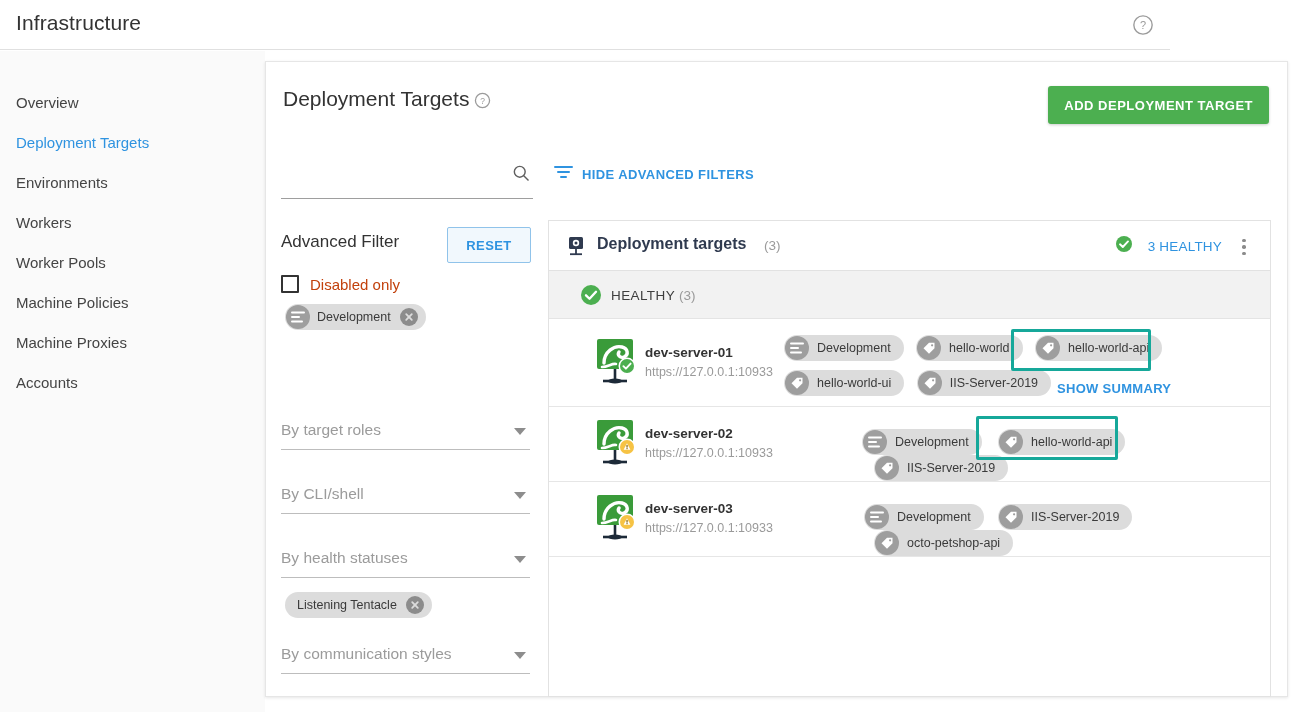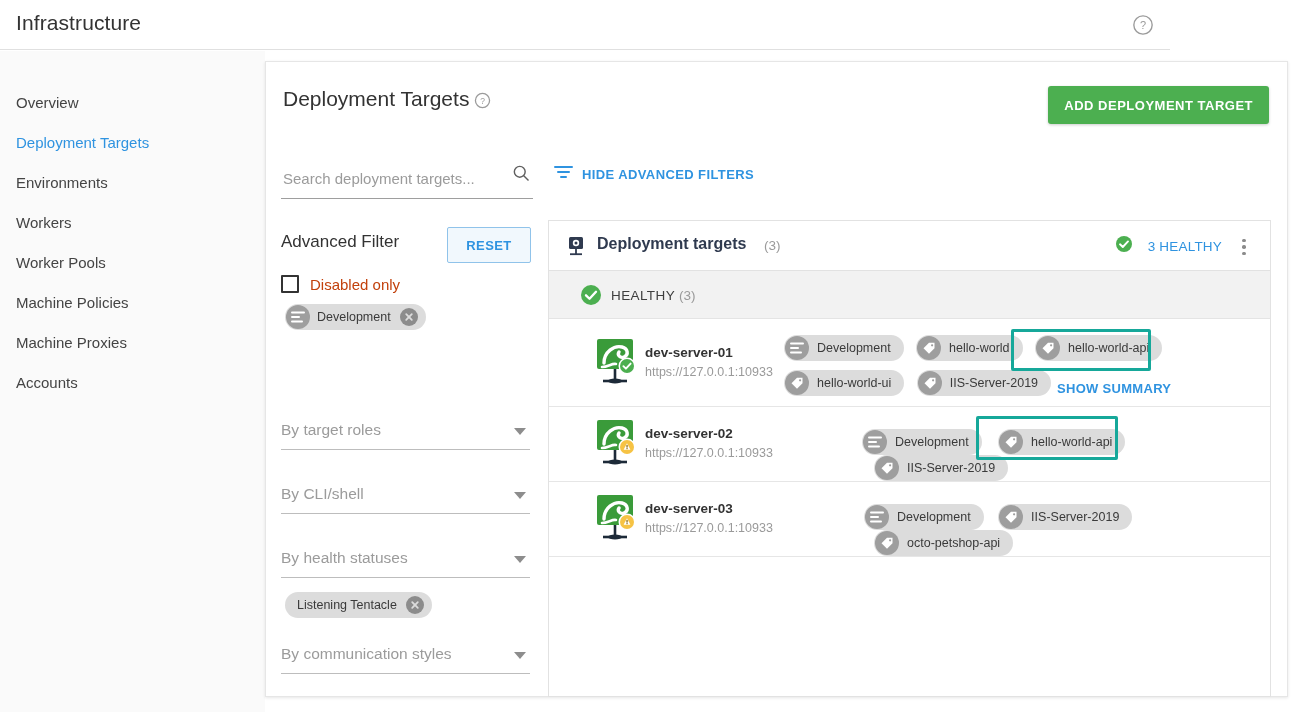--- a/index.html
+++ b/index.html
@@ -267,21 +267,20 @@
   <div class="page-title-help">
     <svg width="17" height="17" viewBox="0 0 24 24">
       <circle cx="12" cy="12" r="10" fill="none" stroke="#9b9b9b" stroke-width="1.8"></circle>
       <text x="12" y="16.5" font-family="Liberation Sans, sans-serif" font-size="12" fill="#9b9b9b" text-anchor="middle">?</text>
     </svg>
   </div>
 
   <button class="add-btn">ADD DEPLOYMENT TARGET</button>
 
   <div class="search-wrap">
-    <input class="search-input" type="text" placeholder="Search deployment targets..." style="">
     <div class="search-icon">
       <svg width="20" height="20" viewBox="0 0 24 24">
         <circle cx="10.5" cy="10.5" r="6.5" fill="none" stroke="#5f5f5f" stroke-width="1.7"></circle>
         <line x1="15.3" y1="15.3" x2="21" y2="21" stroke="#5f5f5f" stroke-width="1.7"></line>
       </svg>
     </div>
   </div>
 
   <div class="filters-toggle">
     <span>

